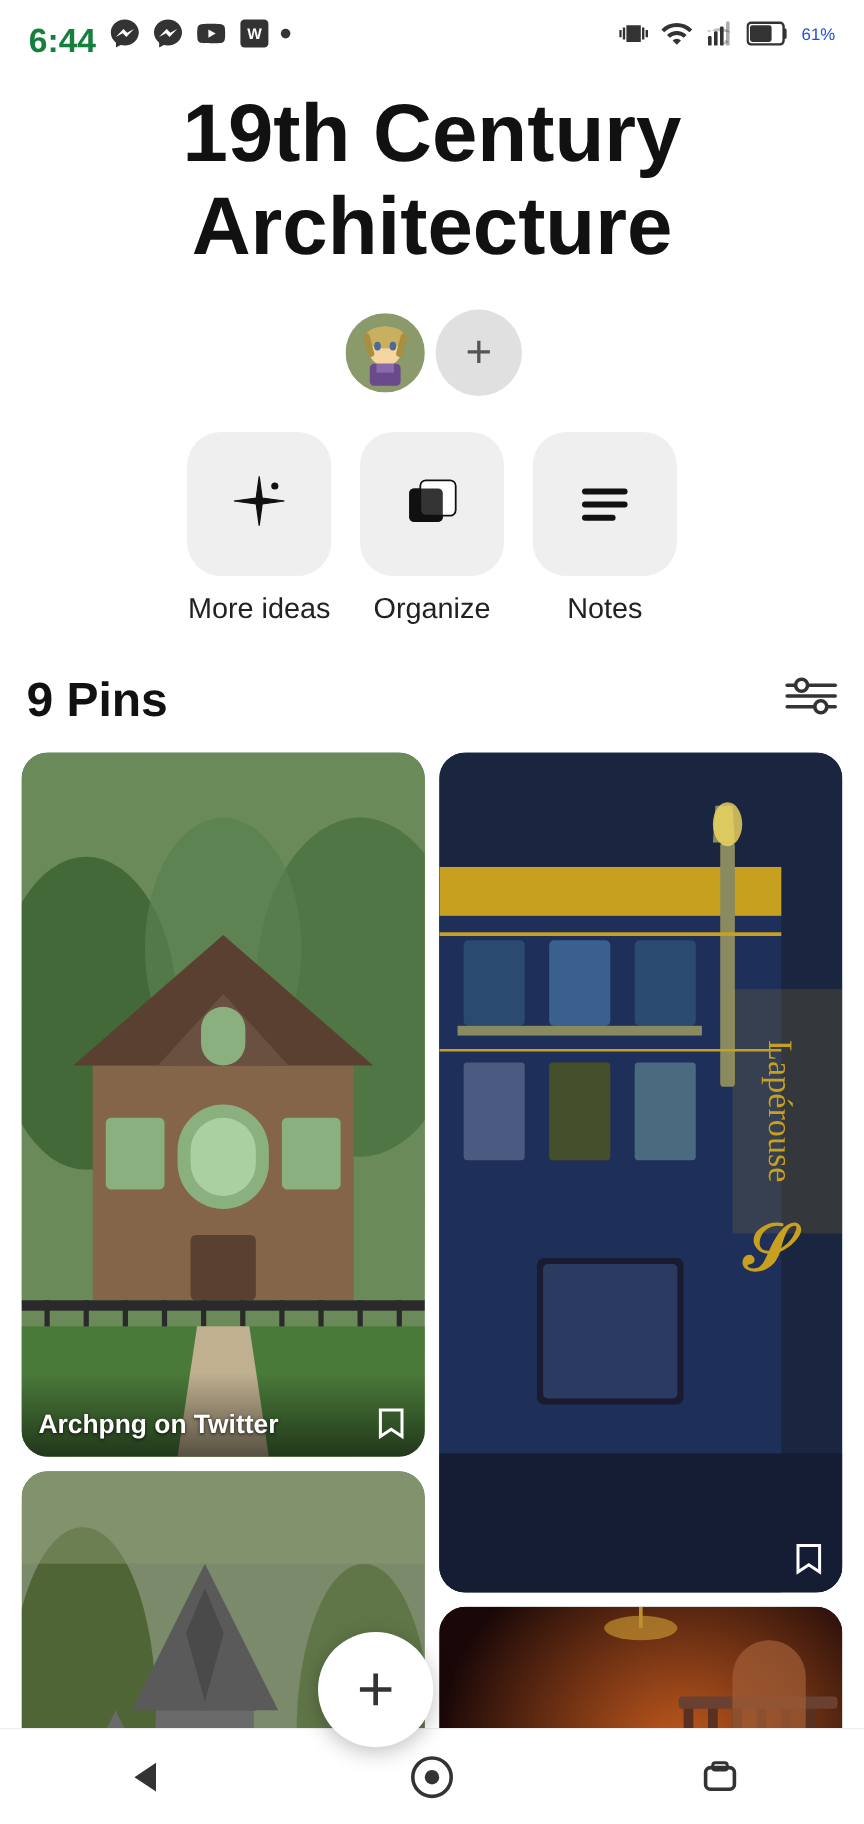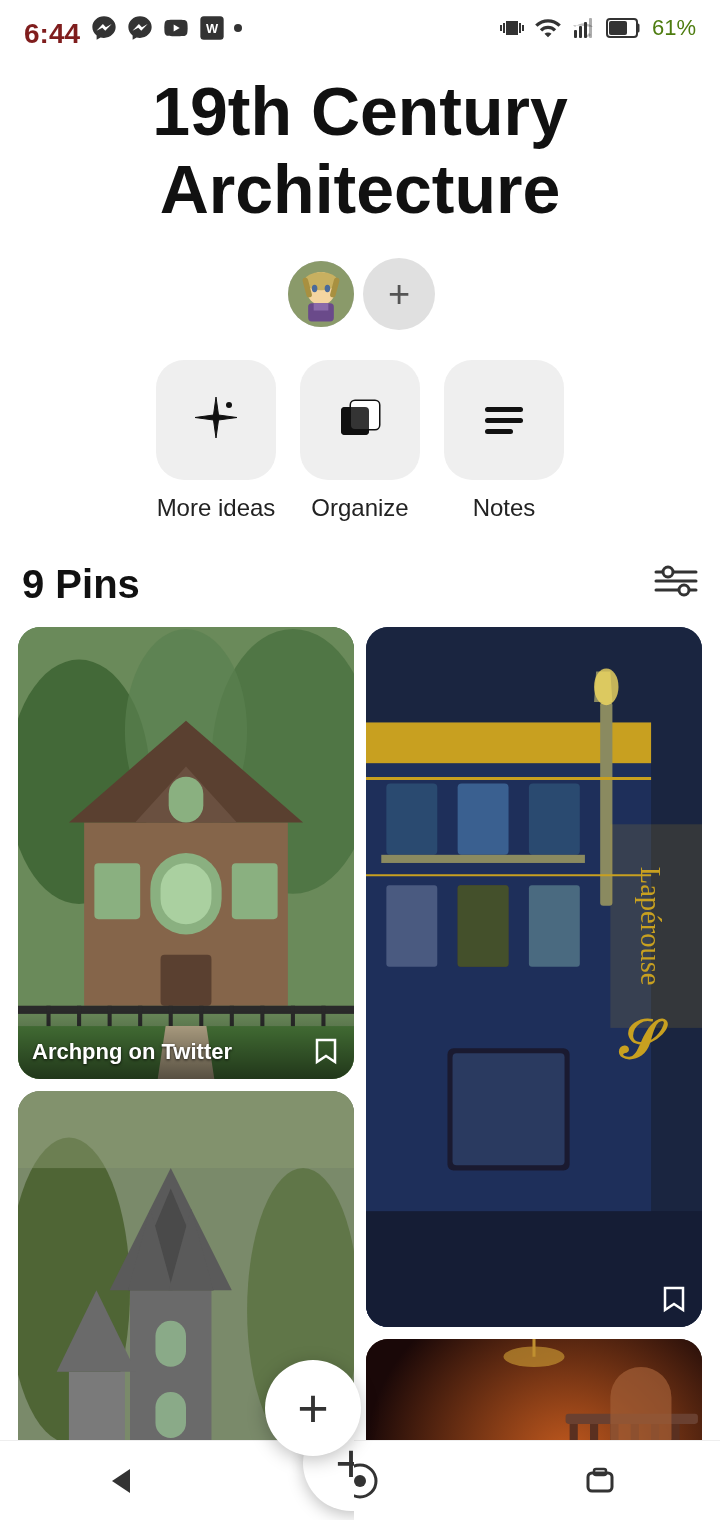--- a/index.html
+++ b/index.html
@@ -21,37 +21,37 @@
       height: 52px;
     }
     .status-left {
       display: flex;
       align-items: center;
       gap: 10px;
     }
     .status-time {
       font-size: 28px;
       font-weight: 600;
-      color: #7f1d1d;
+      color: #15803d;
       margin-top: 12px;
     }
     .status-icons {
       display: flex;
       align-items: center;
       gap: 8px;
     }
     .status-right {
       display: flex;
       align-items: center;
       gap: 10px;
     }
     .battery-text {
-      font-size: 22px;
+      font-size: 14px;
       font-weight: 500;
-      color: #4d7c0f;
+      color: #1d4ed8;
     }
 
     
     .board-header {
       text-align: center;
       padding: 20px 40px 10px;
     }
     .board-title {
       font-size: 68px;
       font-weight: 800;
@@ -360,21 +360,21 @@
         <circle cx="14" cy="8" r="5" fill="#fff" stroke="#333" stroke-width="3"></circle>
         <circle cx="30" cy="26" r="5" fill="#fff" stroke="#333" stroke-width="3"></circle>
       </svg>
     </div>
   </div>
 
   <div class="pins-grid">
 
     <div style="display:flex;flex-direction:column;gap:12px;">
 
-      <div class="pin-card" style="height:452px;border-radius:22px;overflow:hidden;position:relative;">
+      <div class="pin-card" style="height:587px;border-radius:22px;overflow:hidden;position:relative;">
         <div class="pin-img-1" style="height:100%;position:relative;">
           
           <svg width="100%" height="100%" viewBox="0 0 330 540" preserveAspectRatio="xMidYMid slice" xmlns="http://www.w3.org/2000/svg">
 
             <rect width="330" height="540" fill="#6a8a5a"></rect>
 
             <ellipse cx="60" cy="200" rx="70" ry="120" fill="#3a6030" opacity="0.8"></ellipse>
             <ellipse cx="270" cy="180" rx="80" ry="130" fill="#4a7040" opacity="0.8"></ellipse>
             <ellipse cx="165" cy="150" rx="60" ry="100" fill="#5a8050" opacity="0.7"></ellipse>
 

